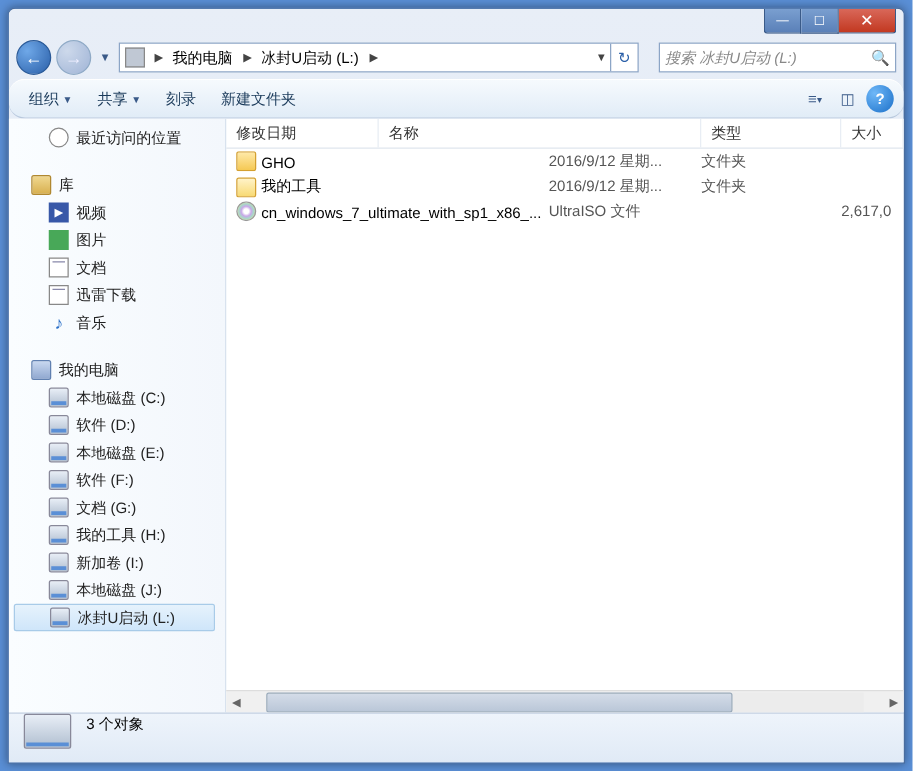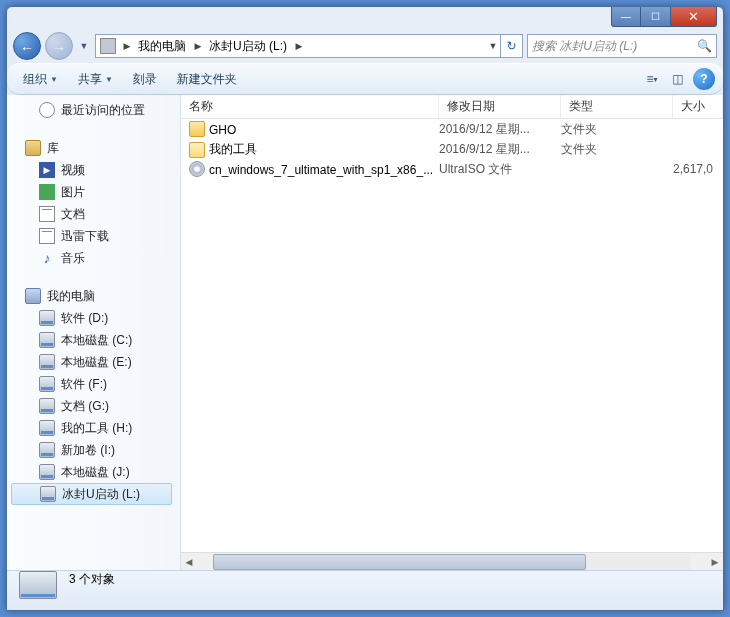--- a/index.html
+++ b/index.html
@@ -16,21 +16,21 @@
   
   .navbar { height: 34px; margin-top: 22px; display: flex; align-items: center; padding: 0 6px; gap: 4px; }
   .nav-btn { width: 28px; height: 28px; border-radius: 50%; background: radial-gradient(circle at 30% 30%, #6fa8e8, #2a5fa8); border: 1px solid #2a5a98; display: flex; align-items: center; justify-content: center; color: #fff; font-size: 14px; }
   .nav-fwd { background: radial-gradient(circle at 30% 30%, #cdd9eb, #a0b4d6); border-color:#8faac6; color:#eef;}
   .nav-drop { width: 14px; text-align:center; color:#3a5a88; font-size:9px;}
   .address { flex: 1; height: 24px; background: #fff; border: 1px solid #8ca5c6; display: flex; align-items: center; }
   .addr-seg { display:flex; align-items:center; height:100%; padding:0 4px; border-right:1px solid transparent;}
   .addr-icon { width:16px; height:16px; background:#c0c8d4; border:1px solid #888; margin:0 4px;}
   .addr-arrow{width:14px;text-align:center;color:#444;font-size:9px;}
   .addr-refresh{width:22px;height:22px;display:flex;align-items:center;justify-content:center;color:#2a5fa8;border-left:1px solid #8ca5c6;}
-  .search { width: 190px; height: 24px; background: #fff; border: 1px solid #8ca5c6; display: flex; align-items: center; padding: 0 4px; color:#888; font-style: italic;}
+  .search { width: 190px; height: 24px; background: #fff; border: 1px solid #8ca5c6; display: flex; align-items: center; padding: 0 4px; color:#888; font-style: italic; margin-left: 12px;}
   .search-icon{width:18px;text-align:right;color:#5a7fb0;font-style:normal;}
 
   
   .toolbar { height: 32px; background: linear-gradient(#f6fafd, #e1ecf7); border-top:1px solid #fff; border-bottom: 1px solid #b8c8dd; display: flex; align-items: center; padding: 0 8px; gap: 4px; border-radius: 13px; }
   .tb-item { padding: 3px 8px; display:flex; align-items:center; gap:3px; color:#1a3a5a;}
   .tb-item .arr{font-size:8px;color:#3a5a88;}
   .tb-spacer{flex:1;}
   .tb-icon{width:22px;height:22px;display:flex;align-items:center;justify-content:center;color:#3a5a88;}
   .tb-help{width:22px;height:22px;border-radius:50%;background:radial-gradient(circle at 30% 30%,#6fb8f8,#1a6fc8);color:#fff;display:flex;align-items:center;justify-content:center;font-weight:bold;}
 
@@ -157,25 +157,25 @@
           <span class="ico ico-music">♪</span>
           <span>音乐</span>
         </div>
       <div class="side-sep"></div>
       <div class="side-item level1">
           <span class="ico ico-computer"></span>
           <span>我的电脑</span>
         </div>
       <div class="side-item">
           <span class="ico ico-drive"></span>
+          <span>本地磁盘 (C:)</span>
+        </div>
+      <div class="side-item">
+          <span class="ico ico-drive"></span>
           <span>软件 (D:)</span>
-        </div>
-      <div class="side-item">
-          <span class="ico ico-drive"></span>
-          <span>本地磁盘 (C:)</span>
         </div>
       <div class="side-item">
           <span class="ico ico-drive"></span>
           <span>本地磁盘 (E:)</span>
         </div>
       <div class="side-item">
           <span class="ico ico-drive"></span>
           <span>软件 (F:)</span>
         </div>
       <div class="side-item">
@@ -195,22 +195,22 @@
           <span>本地磁盘 (J:)</span>
         </div>
       <div class="side-item selected">
           <span class="ico ico-drive"></span>
           <span>冰封U启动 (L:)</span>
         </div>
     </div>
 
     <div class="main">
       <div class="col-headers">
+        <div class="ch ch-date">修改日期</div>
         <div class="ch ch-name">名称</div>
-        <div class="ch ch-date">修改日期</div>
         <div class="ch ch-type">类型</div>
         <div class="ch ch-size">大小</div>
       </div>
       <div class="files">
         <div class="file-row">
           <div class="fc-name">
               <span class="ico ico-folder"></span>
               <span>GHO</span>
             </div>
           <div class="fc-date">2016/9/12 星期...</div>

